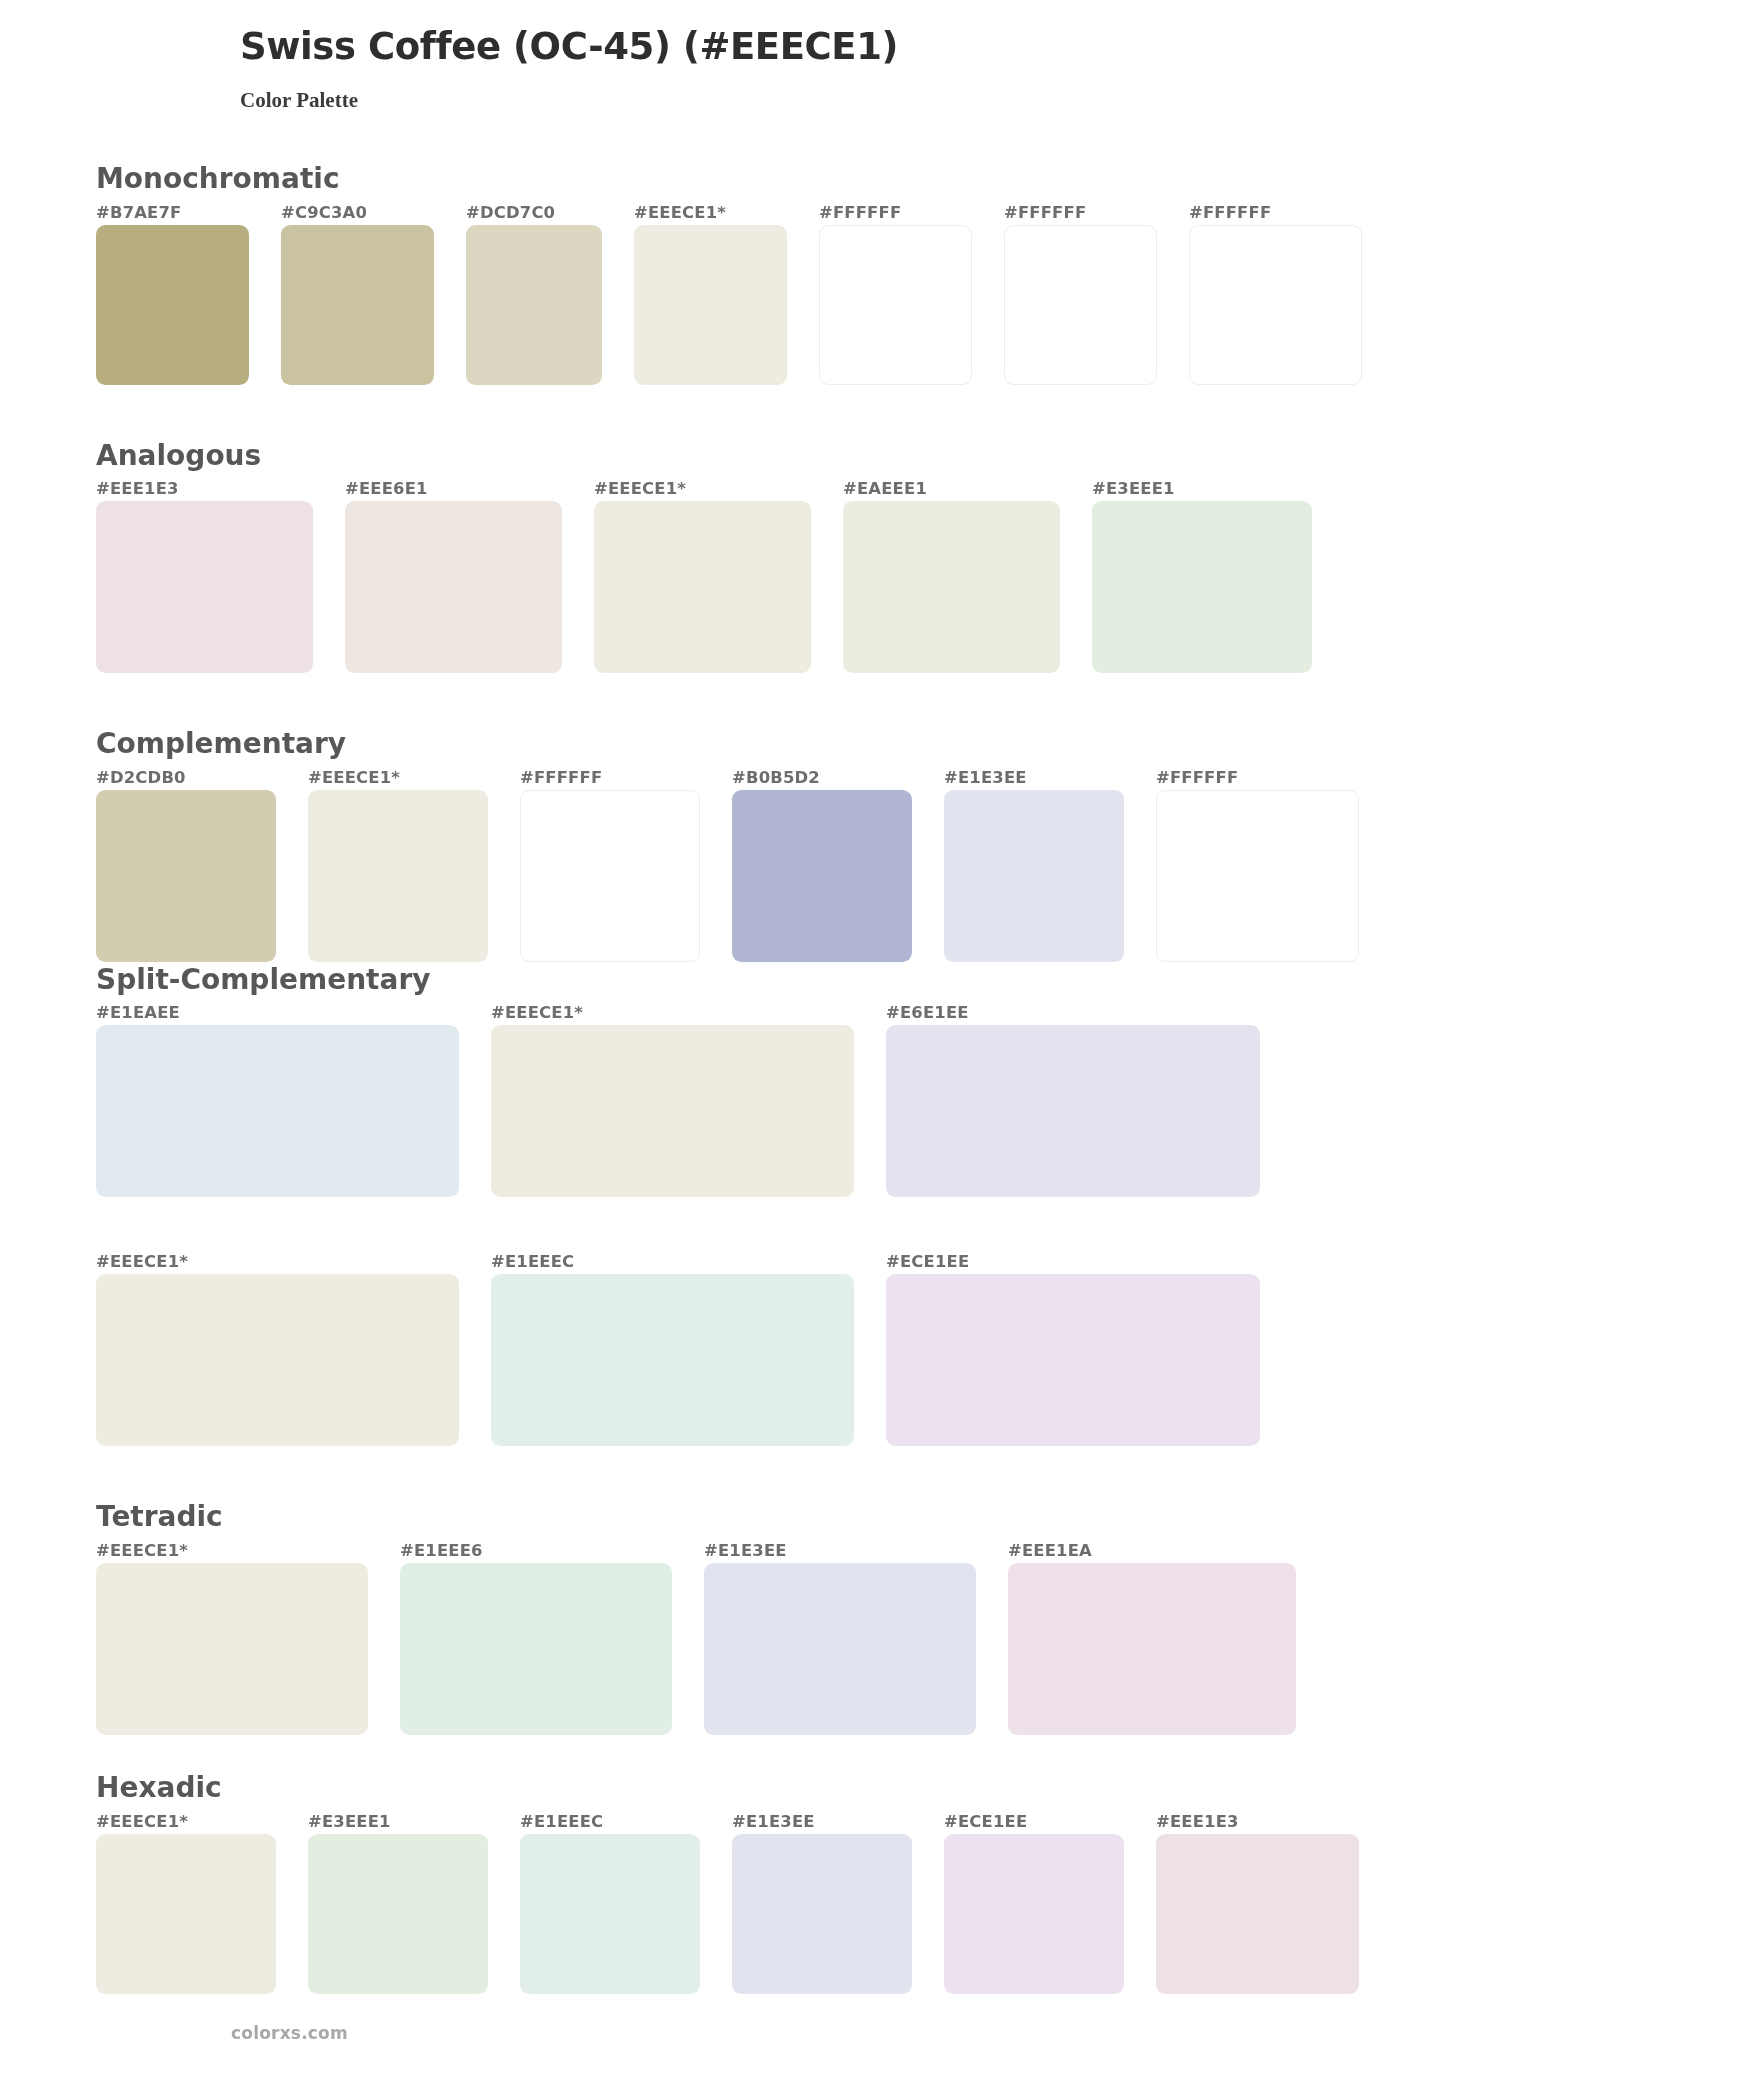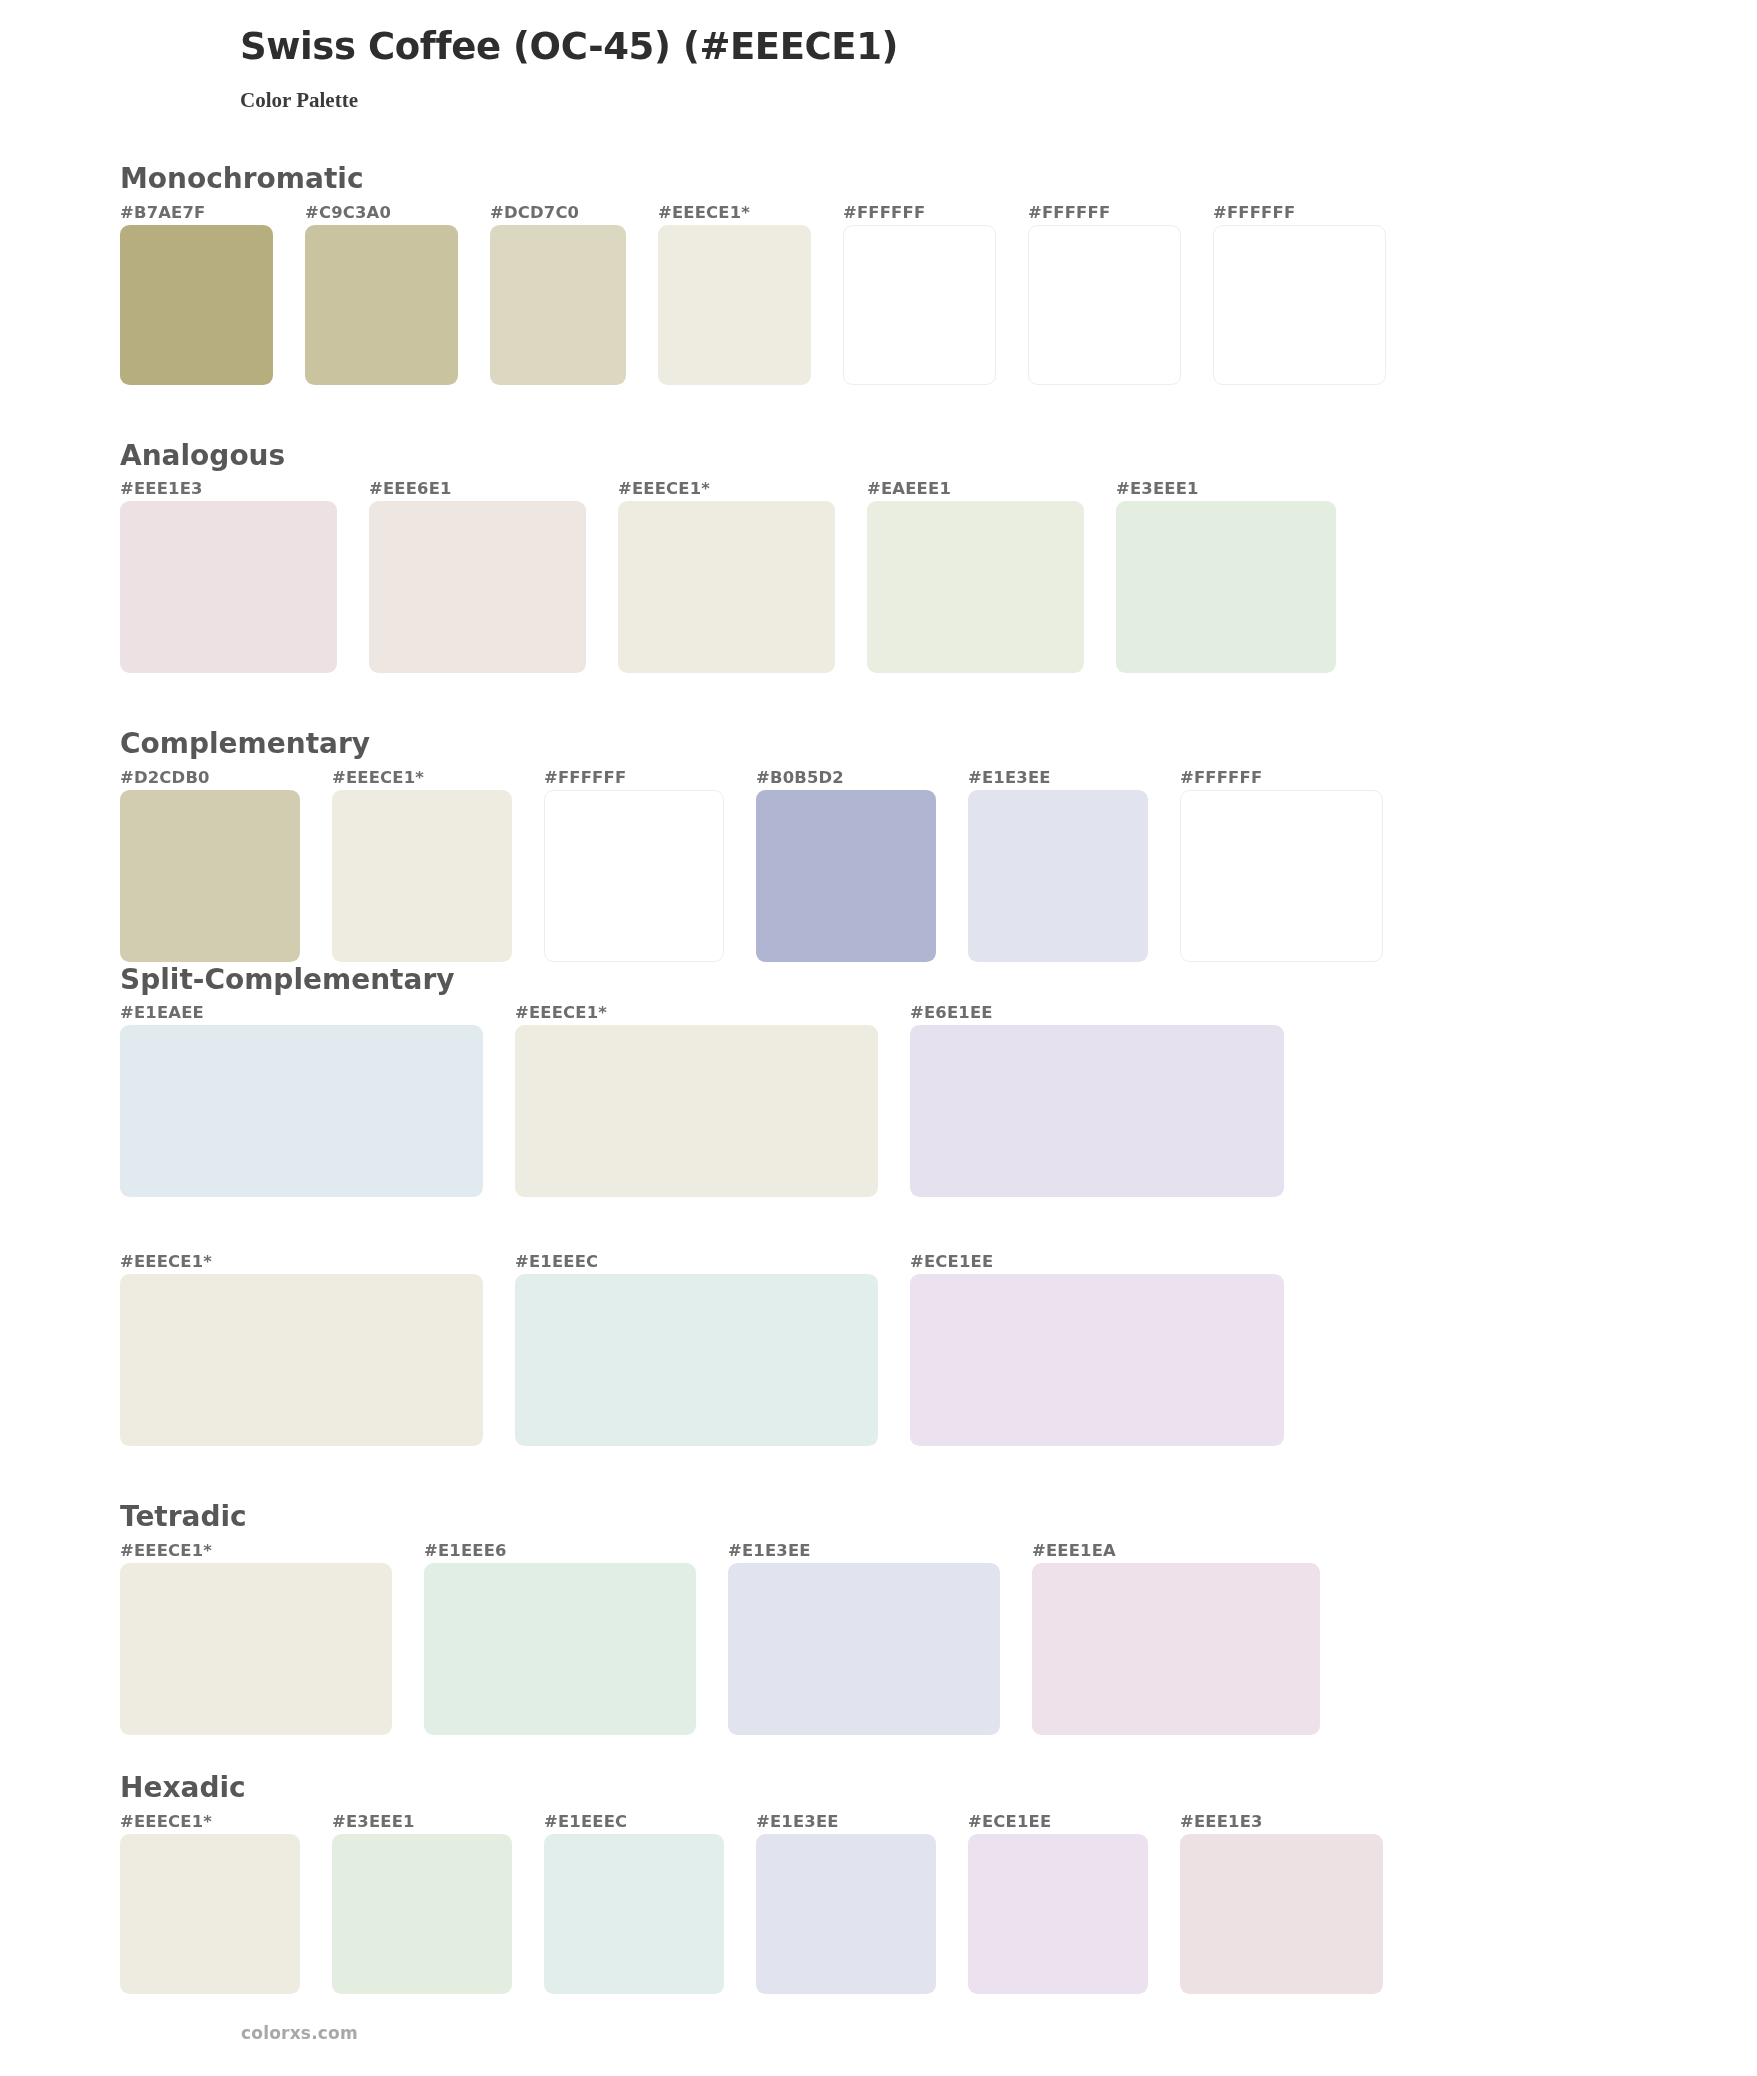--- a/index.html
+++ b/index.html
@@ -37,21 +37,21 @@
     font-size: 21px;
     font-weight: bold;
     color: #3b3b3b;
     margin: 17.6px 0 0 0;
     line-height: 1.2;
   }
   .sections {
     margin-top: 48px;
   }
   .section {
-    padding-left: 120px;
+    padding-left: 96px;
   }
   .section-title {
     font-size: 28px;
     font-weight: bold;
     color: #575757;
     margin: 0 0 3.2px 0;
     line-height: 1.3;
   }
   .swatch-row {
     position: relative;
@@ -71,21 +71,21 @@
     height: 24px;
     line-height: 24px;
     white-space: nowrap;
   }
   .swatch-box {
     border-radius: 9.6px;
     width: 100%;
   }
   .footer {
     position: absolute;
-    left: 241px;
+    left: 231px;
     bottom: 34px;
     font-size: 17px;
     font-weight: bold;
     color: #a8a8a8;
     letter-spacing: 0.2px;
   }
 </style>
 </head>
 <body>
 

